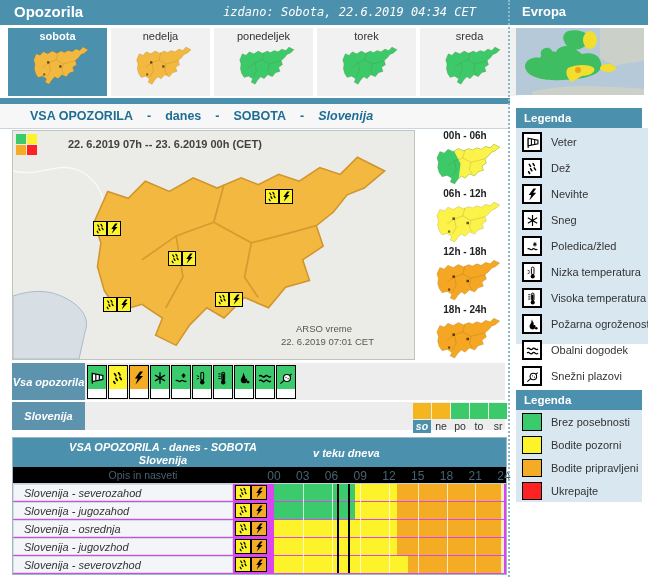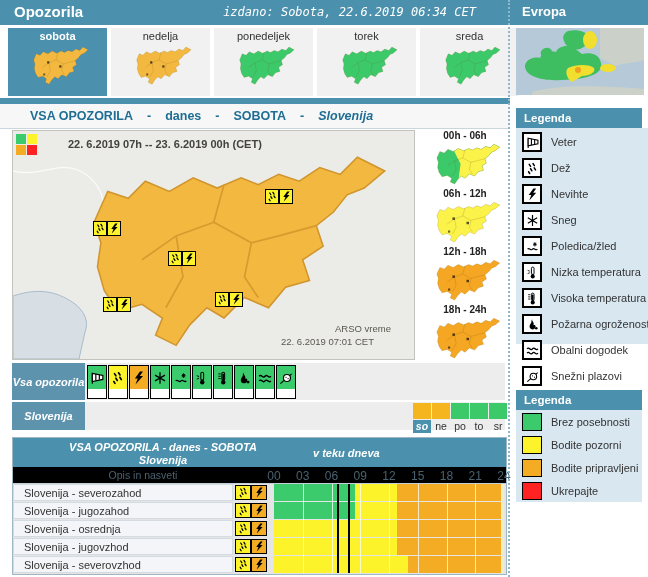--- a/index.html
+++ b/index.html
@@ -27,21 +27,21 @@
   .titlebar span{margin-right:14px;}
   .titlebar .first{margin-left:30px;}
   .titlebar .it{font-style:italic;}
   .titlebar .inner{padding-top:5px;}
   
   .mappanel{position:absolute;left:12px;top:130px;width:403px;height:230px;background:#EBEBE7;
             border:1px solid #C2C2BE;box-sizing:border-box;}
   .maplegend{position:absolute;left:3px;top:3px;width:22px;height:22px;}
   .maplegend div{position:absolute;width:10px;height:10px;}
   .mapvalid{position:absolute;left:55px;top:7px;font-size:11px;font-weight:bold;color:#44423C;}
-  .mapcredit{position:absolute;left:283px;top:192px;font-size:9.5px;color:#5A584F;margin-left:39px;}
+  .mapcredit{position:absolute;left:283px;top:192px;font-size:9.5px;color:#5A584F;}
   .mapissued{position:absolute;left:268px;top:205px;font-size:9.5px;color:#5A584F;}
   .pair{position:absolute;display:flex;}
   .wbox{width:14px;height:15px;border:1px solid #000;box-sizing:border-box;display:flex;
         align-items:center;justify-content:center;}
   
   .slot-title{position:absolute;left:420px;width:90px;text-align:center;font-size:10px;
               font-weight:bold;color:#222;}
   .slot-map{position:absolute;left:428px;}
   
   .strip-label{position:absolute;left:12px;background:#5E93AE;color:#fff;font-weight:bold;
@@ -59,21 +59,21 @@
           box-sizing:content-box;background:#fff;}
   .wt-head{position:absolute;left:0;top:0;width:493px;height:29px;background:#4B90AC;color:#fff;
            font-weight:bold;font-style:italic;font-size:11px;}
   .wt-t1{position:absolute;left:0;top:3px;width:300px;text-align:center;}
   .wt-t2{position:absolute;left:0;top:16px;width:300px;text-align:center;}
   .wt-tr{position:absolute;left:300px;top:9px;width:190px;text-align:left;}
   .wt-sub{position:absolute;left:0;top:29px;width:493px;height:17px;background:#000000;
           border-bottom:1px solid #C3D0DA;box-sizing:border-box;}
   .wt-desc{position:absolute;left:0;top:2px;width:260px;text-align:center;font-size:10.5px;color:#4A6170;}
   .hourlb{position:absolute;top:2px;transform:translateX(-50%);font-size:12px;color:#4A6170;}
-  .rows{position:absolute;left:0;top:46px;width:493px;height:90px;background:#e5e5e5;}
+  .rows{position:absolute;left:0;top:46px;width:493px;height:90px;background:#d946ef;font-style:italic;}
   .wrow{position:absolute;left:0;width:493px;height:17px;}
   .wrow-label{position:absolute;left:0;top:0;width:220px;height:17px;background:#F3F5F8;
               border:1px solid #D4DCE2;box-sizing:border-box;font-size:11px;color:#333;
               line-height:16px;padding-left:10px;cursor:pointer;}
   .wrow-icons{position:absolute;left:222px;top:1px;display:flex;}
   .wrow .wbox{width:16px;height:15px;}
   .seg{position:absolute;top:0;height:17px;}
   .gline{position:absolute;width:1px;background:rgba(255,255,255,.75);}
   .tmark{position:absolute;width:2px;background:#000;}
   
@@ -86,21 +86,21 @@
   .li-lb{font-size:11px;color:#333;margin-left:9px;white-space:nowrap;}
   .lv-sq{width:20px;height:18px;border:1px solid #000;box-sizing:border-box;}
 </style>
 </head>
 <body>
 
 <div class="page">
 
   <div class="hdr">
     <span class="hdr-title">Opozorila</span>
-    <span class="hdr-issued">izdano: Sobota, 22.6.2019 06:34 CET</span>
+    <span class="hdr-issued">izdano: Sobota, 22.6.2019 04:34 CET</span>
     <span class="hdr-evropa">Evropa</span>
   </div>
 
   <div id="dayTabs">
       <div class="tab sel" style="left:8px">
     <div class="tab-label">sobota</div>
     <svg width="64" height="42" viewBox="0 0 100 62" preserveAspectRatio="none">
           <path d="M12 22 L16 13 L22 15 L27 10 L34 13 L41 9 L48 12 L55 9 L60 11 L66 8 L72 10 L78 6 L84 8 L89 3 L97 7 L91 12 L86 14 L82 19 L77 23 L79 29 L73 33 L75 39 L68 41 L63 47 L56 44 L50 50 L45 47 L40 52 L36 58 L30 55 L32 50 L26 46 L19 48 L15 42 L13 35 L14 28 Z" fill="#F3B83F" stroke="rgba(120,90,10,.45)" stroke-width=".6"></path>
           <path d="M50 11L47 22M47 22L36 26 26 33M47 22L58 28 66 26 77 23M58 28L56 38 60 44M36 26L38 38 33 47" fill="none" stroke="rgba(110,80,10,.35)" stroke-width=".7"></path>
           <rect x="33" y="24" width="3.4" height="3.4" fill="rgba(0,0,0,.65)"></rect>

